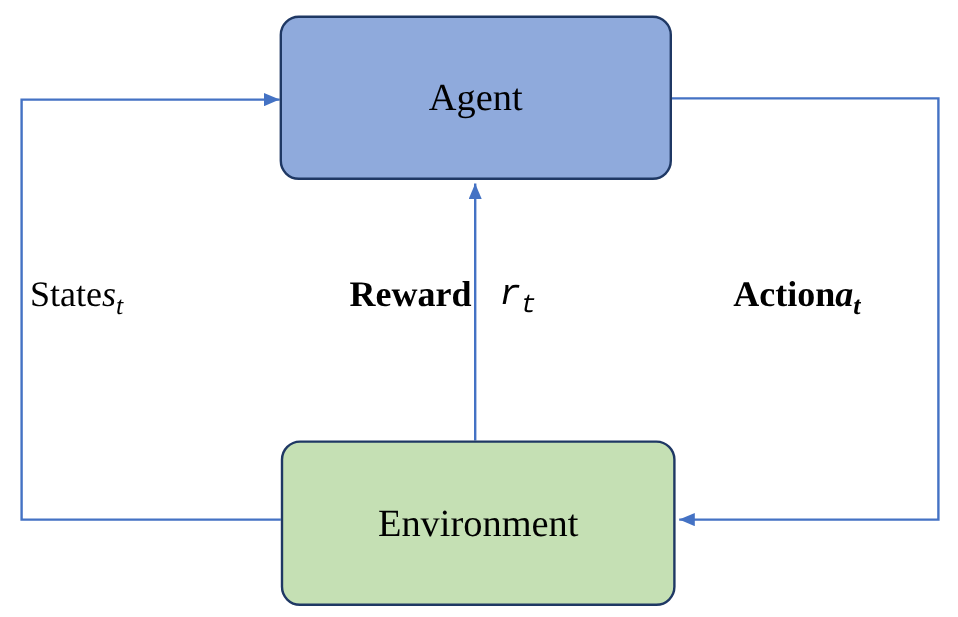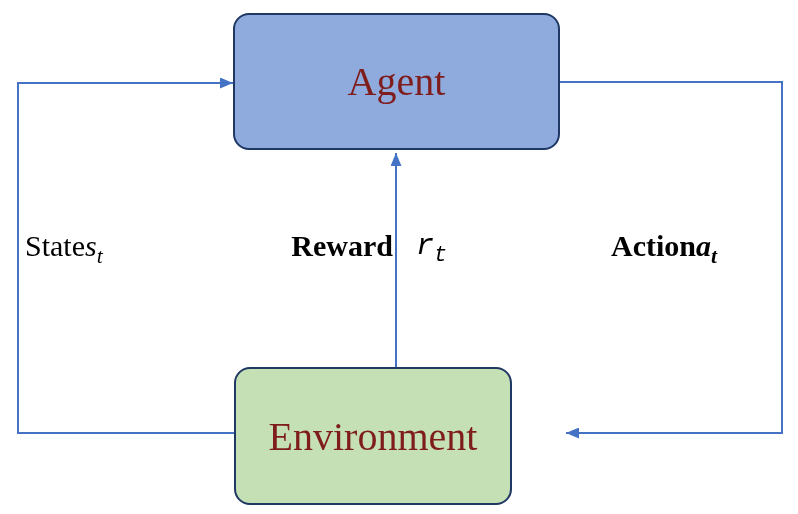--- a/index.html
+++ b/index.html
@@ -13,25 +13,25 @@
   }
   #wires { position: absolute; left: 0; top: 0; width: 798px; height: 514px; }
   .node {
     position: absolute;
     box-sizing: border-box;
     border: 2.5px solid #1F3864;
     border-radius: 16px;
     display: flex;
     align-items: center;
     justify-content: center;
-    font-size: 40px;
-    color: #7f1d1d;
+    font-size: 32px;
+    color: #000000;
   }
   .node-agent { left: 233px; top: 13px; width: 327px; height: 137px; background: #8FAADC; }
-  .node-environment { left: 234px; top: 367px; width: 278px; height: 138px; background: #C5E0B4; }
+  .node-environment { left: 234px; top: 367px; width: 329px; height: 138px; background: #C5E0B4; }
   .edge-label {
     position: absolute;
     top: 228px;
     height: 36px;
     display: flex;
     align-items: center;
     font-size: 30px;
     color: #000000;
     white-space: nowrap;
   }

